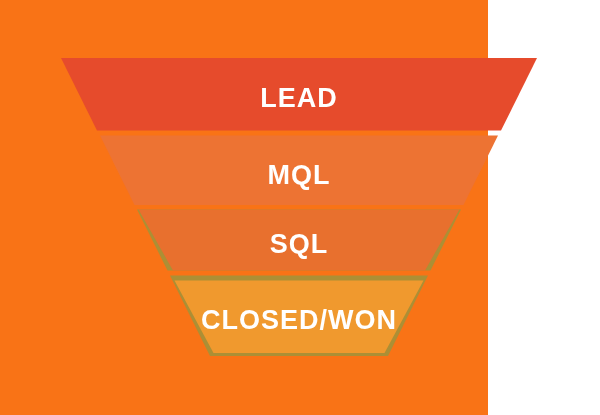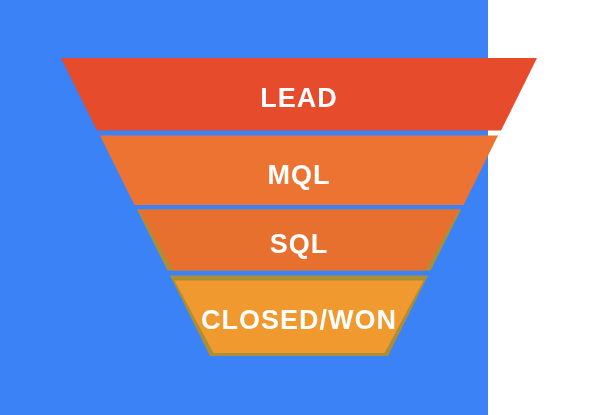--- a/index.html
+++ b/index.html
@@ -8,21 +8,21 @@
     width: 600px;
     height: 415px;
     background: #ffffff;
     overflow: hidden;
     font-family: "Liberation Sans", "DejaVu Sans", sans-serif;
   }
   .canvas {
     position: relative;
     width: 488px;
     height: 415px;
-    background: #3b82f6;
+    background: #f97316;
   }
   svg { display: block; }
   .stage-label {
     font-family: "Liberation Sans", "DejaVu Sans", sans-serif;
     font-weight: bold;
     font-size: 27px;
     letter-spacing: 1px;
     text-anchor: middle;
   }
 </style>

